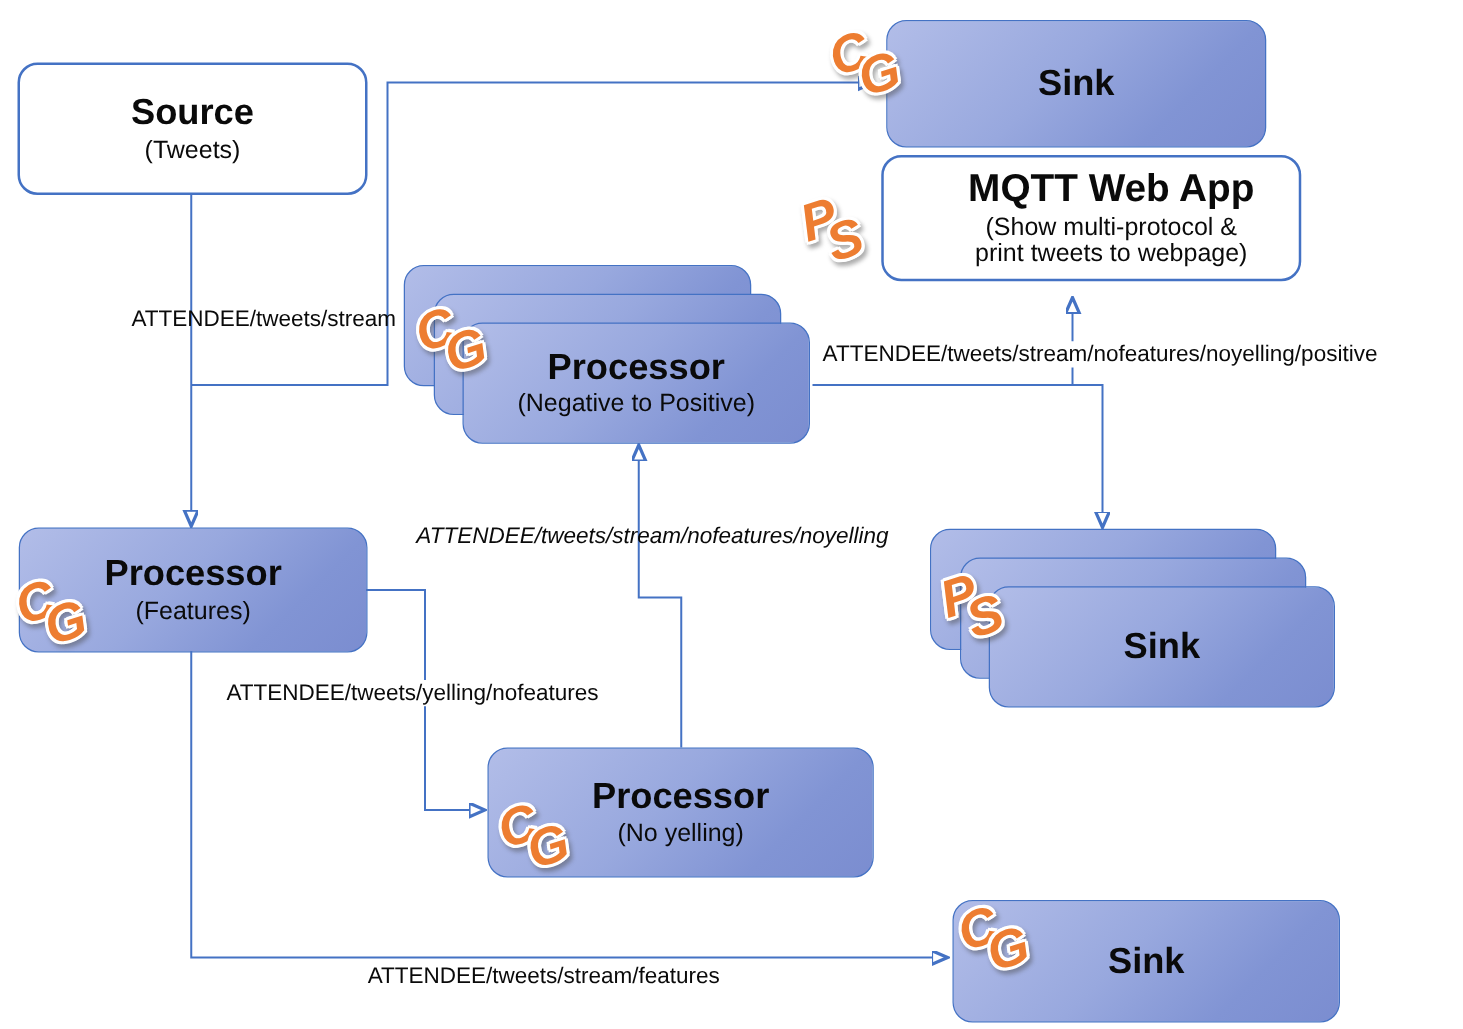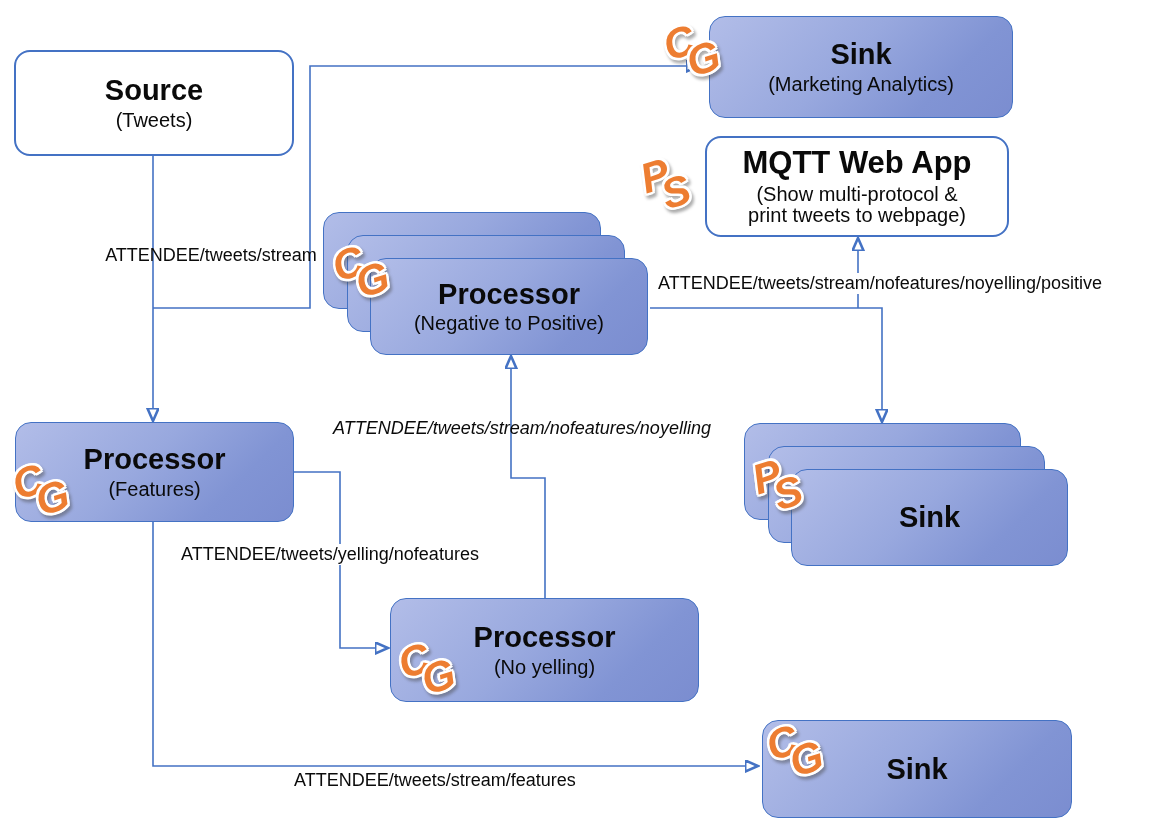--- a/index.html
+++ b/index.html
@@ -24,21 +24,21 @@
   .stack .layer{position:absolute;width:100%;height:100%;box-sizing:border-box;}
   .stack .l-mid{left:-23px;top:-23px;z-index:1;}
   .stack .l-back{left:-47px;top:-46px;z-index:0;}
   .title{font-size:29px;font-weight:bold;line-height:1.12;white-space:nowrap;}
   .subtitle{font-size:20px;line-height:1.08;text-align:center;margin-top:3px;}
   #mqtt .title{font-size:31px;}
   #mqtt .subtitle{max-width:228px;}
   
   #source{left:14px;top:50px;width:276px;height:102px;}
   #marketing{left:709px;top:16px;width:302px;height:100px;}
-  #mqtt{left:705px;top:136px;width:300px;height:97px;}
+  #mqtt{left:705px;top:124px;width:300px;height:97px;padding-left:32px;}
   #n2p{left:370px;top:258px;width:278px;height:97px;}
   #features{left:15px;top:422px;width:277px;height:98px;}
   #noyelling{left:390px;top:598px;width:307px;height:102px;}
   #factory{left:791px;top:469px;width:277px;height:97px;}
   #boss{left:762px;top:720px;width:308px;height:96px;}
   
   .logo{position:absolute;z-index:30;display:flex;pointer-events:none;
         filter:drop-shadow(2px 3px 1.5px rgba(70,70,70,0.45));}
   .logo span{
     display:block;font-style:italic;font-weight:bold;font-size:42px;line-height:1;
@@ -90,21 +90,20 @@
   <div class="node whitefill" id="source">
     <div class="face">
       <div class="title">Source</div>
       <div class="subtitle">(Tweets)</div>
     </div>
   </div>
 
   <div class="node facefill" id="marketing">
     <div class="face">
       <div class="title">Sink</div>
-      <div class="subtitle">(Marketing Analytics)</div>
     </div>
   </div>
 
   <div class="node whitefill" id="mqtt">
     <div class="face">
       <div class="title">MQTT Web App</div>
       <div class="subtitle">(Show multi-protocol &amp; print tweets to webpage)</div>
     </div>
   </div>
 

